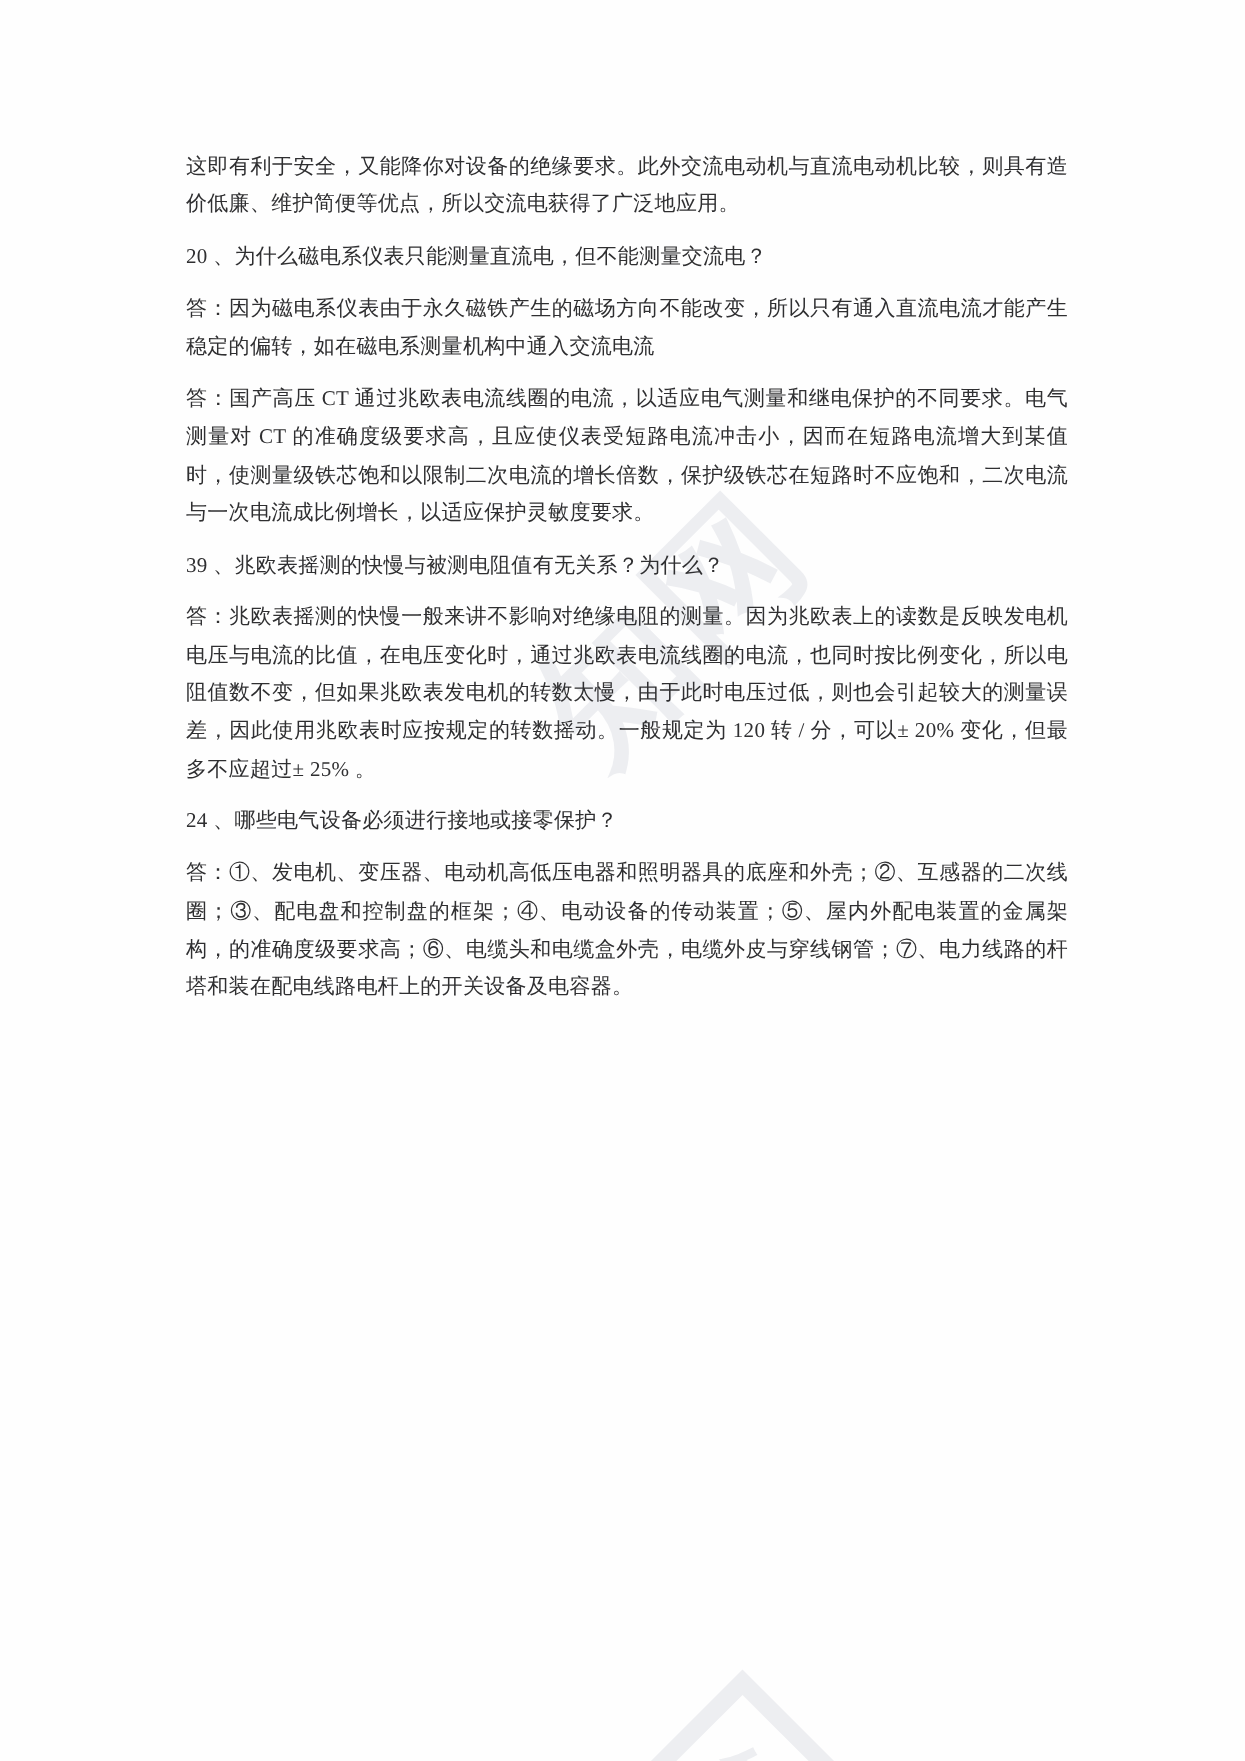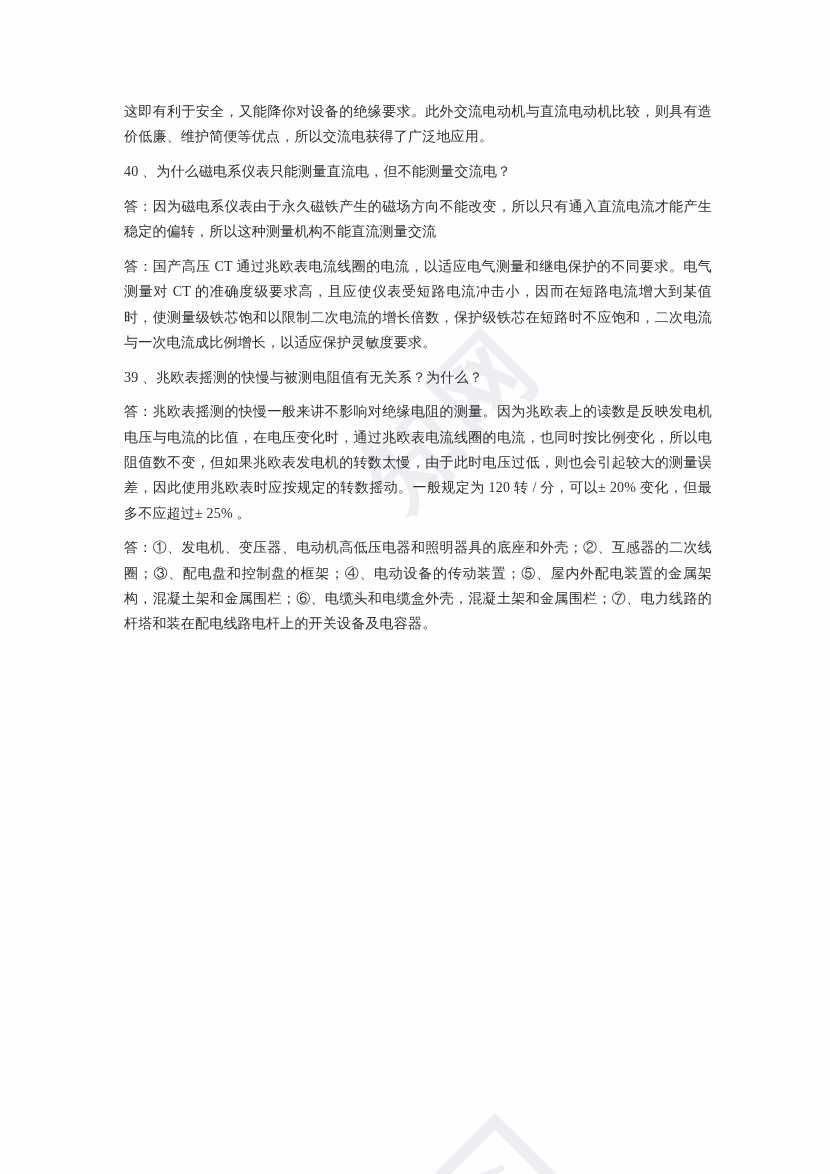--- a/index.html
+++ b/index.html
@@ -75,21 +75,22 @@
 <div class="page">
 
   <div class="wm-text">知网</div>
 
   <div class="wm-diamond">
     <span class="wm-glyph">知</span>
   </div>
 
   <div class="doc-content">
     <p>这即有利于安全，又能降你对设备的绝缘要求。此外交流电动机与直流电动机比较，则具有造价低廉、维护简便等优点，所以交流电获得了广泛地应用。</p>
-    <p>40 、为什么磁电系仪表只能测量直流电，但不能测量交流电？</p>
-    <p>答：因为磁电系仪表由于永久磁铁产生的磁场方向不能改变，所以只有通入直流电流才能产生稳定的偏转，所以这种测量机构不能直流测量交流</p>
+    <p>20 、为什么磁电系仪表只能测量直流电，但不能测量交流电？</p>
+    <p>答：因为磁电系仪表由于永久磁铁产生的磁场方向不能改变，所以只有通入直流电流才能产生稳定的偏转，如在磁电系测量机构中通入交流电流</p>
     <p>答：国产高压 CT 通过兆欧表电流线圈的电流，以适应电气测量和继电保护的不同要求。电气测量对 CT 的准确度级要求高，且应使仪表受短路电流冲击小，因而在短路电流增大到某值时，使测量级铁芯饱和以限制二次电流的增长倍数，保护级铁芯在短路时不应饱和，二次电流与一次电流成比例增长，以适应保护灵敏度要求。</p>
     <p>39 、兆欧表摇测的快慢与被测电阻值有无关系？为什么？</p>
     <p>答：兆欧表摇测的快慢一般来讲不影响对绝缘电阻的测量。因为兆欧表上的读数是反映发电机电压与电流的比值，在电压变化时，通过兆欧表电流线圈的电流，也同时按比例变化，所以电阻值数不变，但如果兆欧表发电机的转数太慢，由于此时电压过低，则也会引起较大的测量误差，因此使用兆欧表时应按规定的转数摇动。一般规定为 120 转 / 分，可以± 20% 变化，但最多不应超过± 25% 。</p>
-    <p>答：①、发电机、变压器、电动机高低压电器和照明器具的底座和外壳；②、互感器的二次线圈；③、配电盘和控制盘的框架；④、电动设备的传动装置；⑤、屋内外配电装置的金属架构，混凝土架和金属围栏；⑥、电缆头和电缆盒外壳，混凝土架和金属围栏；⑦、电力线路的杆塔和装在配电线路电杆上的开关设备及电容器。</p>
+    <p>24 、哪些电气设备必须进行接地或接零保护？</p>
+    <p>答：①、发电机、变压器、电动机高低压电器和照明器具的底座和外壳；②、互感器的二次线圈；③、配电盘和控制盘的框架；④、电动设备的传动装置；⑤、屋内外配电装置的金属架构，的准确度级要求高；⑥、电缆头和电缆盒外壳，电缆外皮与穿线钢管；⑦、电力线路的杆塔和装在配电线路电杆上的开关设备及电容器。</p>
   </div>
 
 </div>
 
 </body></html>

